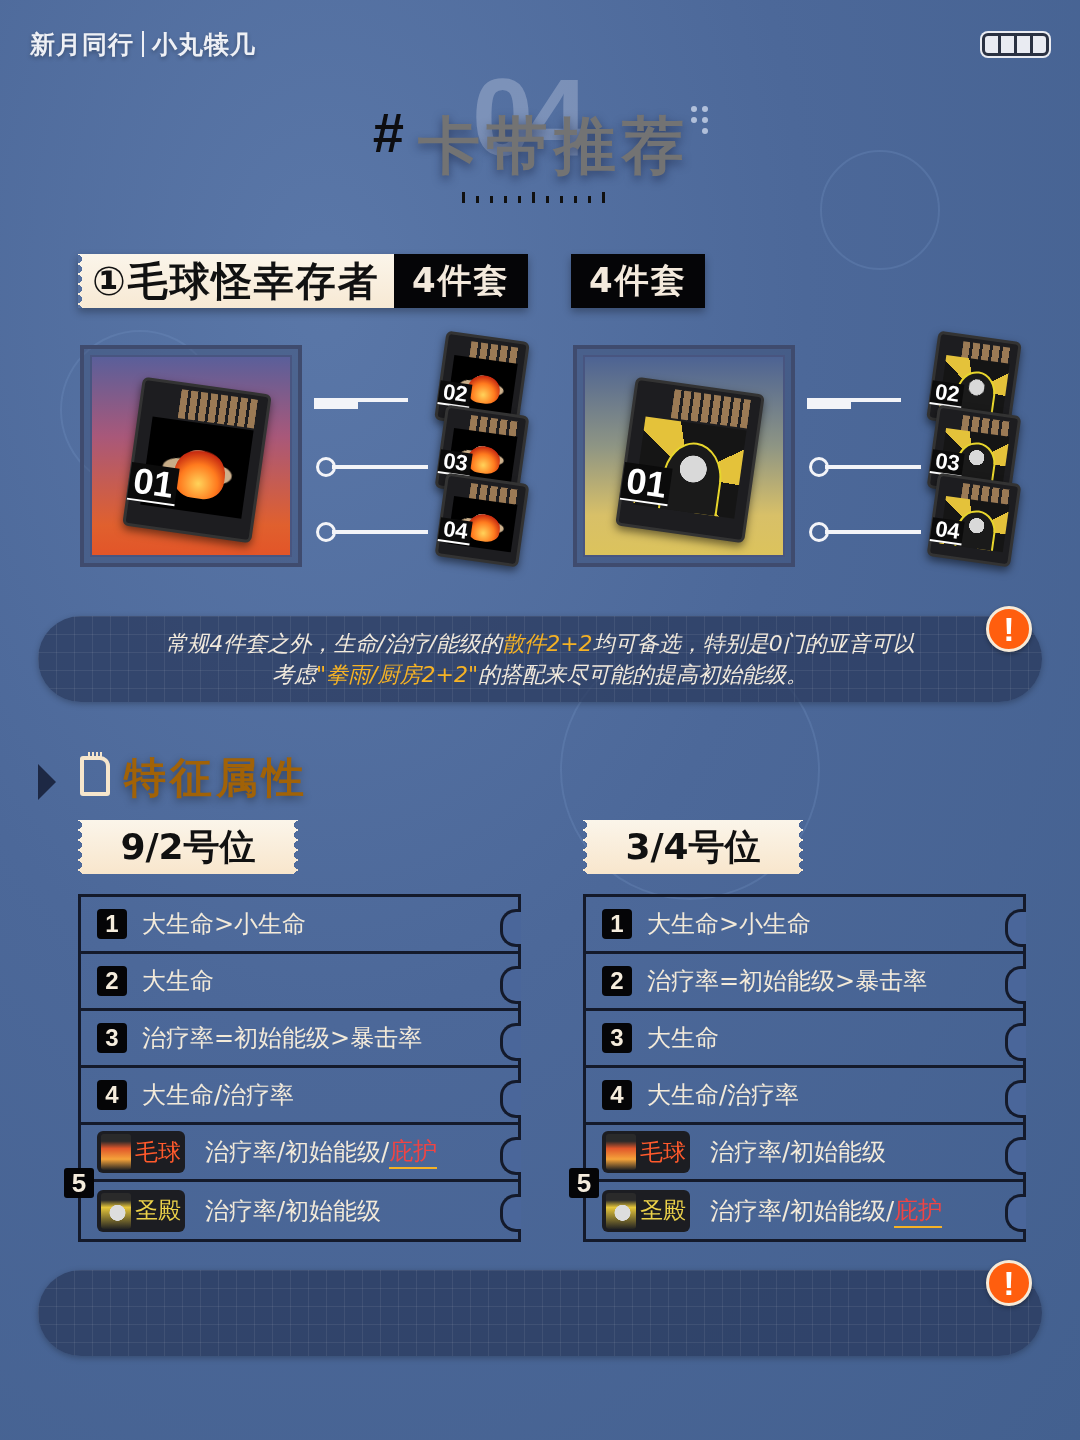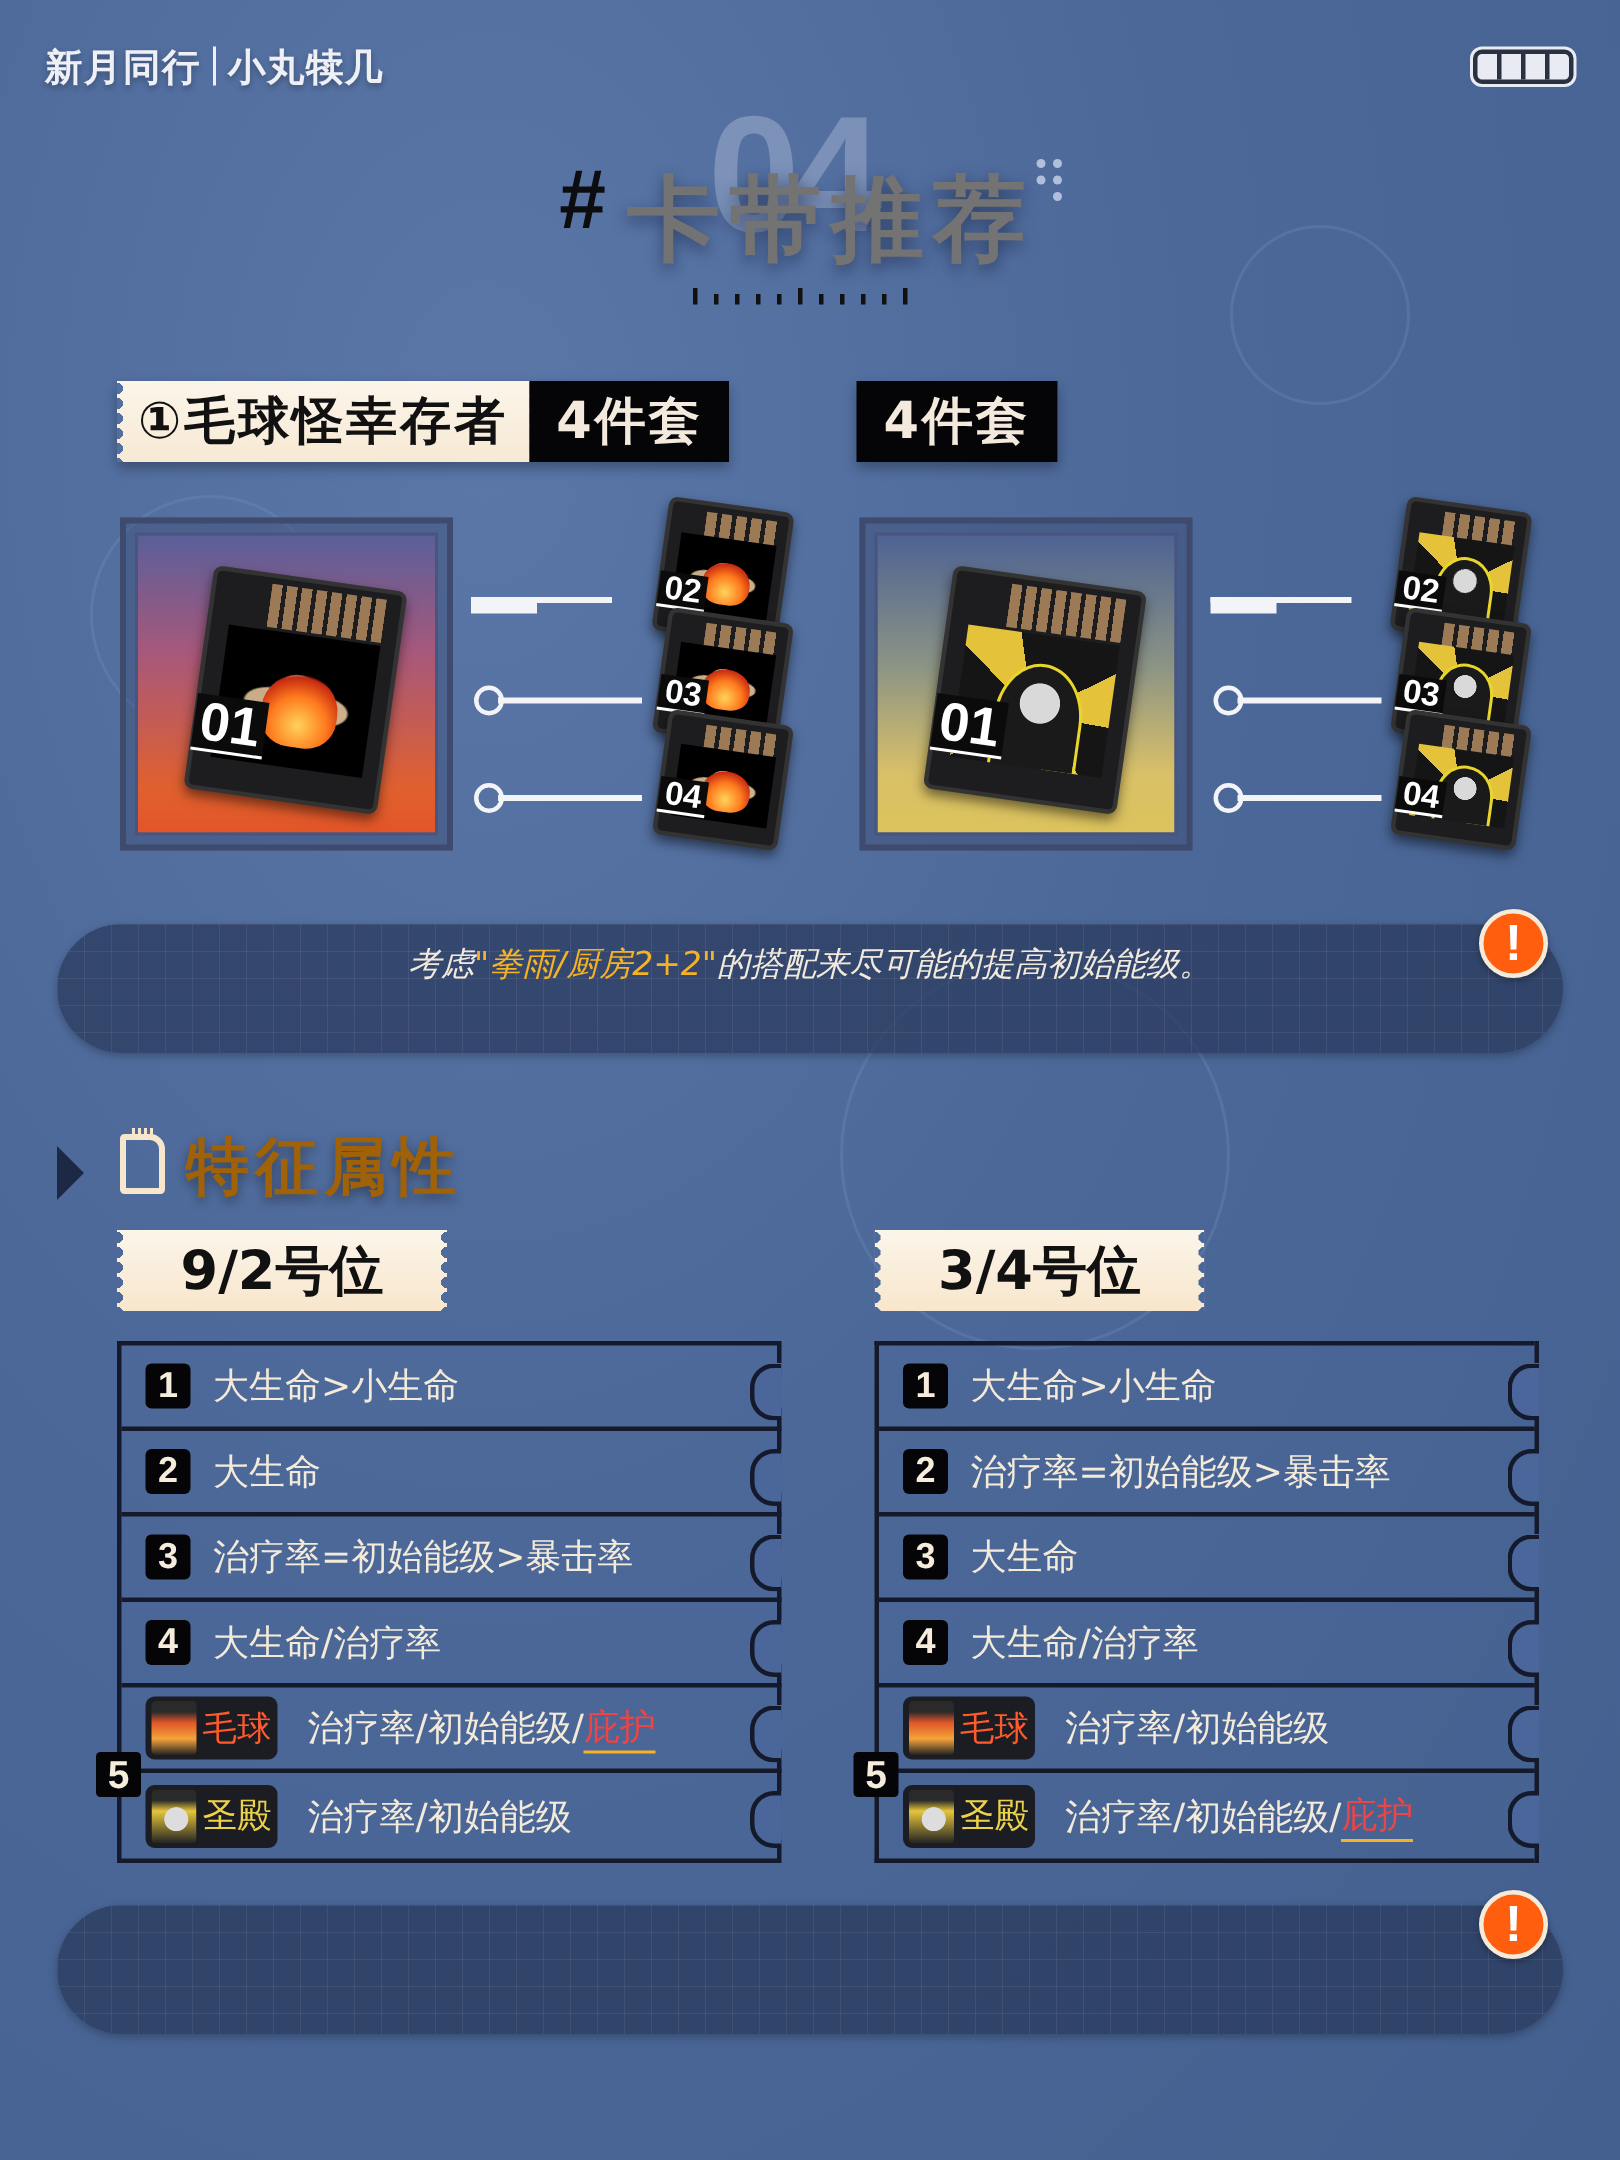--- a/index.html
+++ b/index.html
@@ -26,21 +26,21 @@
   .title { left: 418px; top: 112px; font-size: 62px; font-weight: bold; color: #737373; letter-spacing: 6px; text-shadow: 0 4px 10px rgba(20,30,60,0.55); line-height: 1.1; }
   .dots { left: 680px; top: 106px; display: grid; grid-template-columns: repeat(3, 6px); gap: 5px; }
   .dots i { width: 6px; height: 6px; border-radius: 50%; background: rgba(220,228,245,0.7); display: block; }
   .dots i.h { background: transparent; }
   .ticks { left: 462px; top: 192px; display: flex; gap: 11px; align-items: flex-end; }
   .ticks i { display: block; width: 3px; height: 7px; background: #111; }
   .ticks i.tall { height: 11px; }
 
   
   .set-tag { height: 54px; display: flex; align-items: stretch; box-shadow: 0 4px 8px rgba(0,0,0,0.3); }
-  .set-tag .name { background: linear-gradient(#fbf5ea, #f7e9d4); color: #111; font-size: 34px; font-weight: bold; padding: 0 14px 0 14px; display: flex; align-items: center; letter-spacing: 2px;
+  .set-tag .name { background: linear-gradient(#fbf5ea, #f7e9d4); color: #111; font-size: 40px; font-weight: bold; padding: 0 14px 0 14px; display: flex; align-items: center; letter-spacing: 2px;
     -webkit-mask: radial-gradient(circle 4px at 0 50%, transparent 98%, #000) 0 0/100% 10px; }
   .set-tag .pcs { background: #050507; color: #f3e9dc; font-size: 34px; font-weight: bold; padding: 0 18px; display: flex; align-items: center; letter-spacing: 2px; }
 
   
   .card-box { width: 222px; height: 222px; border: 4px solid #3f4b6e; padding: 6px; background: rgba(60,75,110,0.4); }
   .card-box .inner { width: 100%; height: 100%; border: 2px solid #485580; position: relative; overflow: hidden; }
   .inner.fire { background: linear-gradient(180deg, #5a5f9a 0%, #a8587a 40%, #e0602e 85%, #e35528 100%); }
   .inner.holy { background: linear-gradient(180deg, #4d6393 0%, #8e9584 45%, #d8c068 80%, #dcc35c 100%); }
 
   .sdcard { position: absolute; background: #1d1d20; border-radius: 6px; transform: rotate(8deg); box-shadow: 0 4px 8px rgba(0,0,0,0.5); border: 3px solid #333; }
@@ -192,20 +192,21 @@
     <div class="art holy"></div>
     <div class="num" style="font-size:22px;">03</div>
   </div>
 <div class="sdcard" style="left:932px;top:478px;width:84px;height:84px;">
     <div class="pins"></div>
     <div class="art holy"></div>
     <div class="num" style="font-size:22px;">04</div>
   </div>
 
 <div class="abs note" style="left:38px;top:616px;">
+  <div><span>常规4件套之外，生命/治疗/能级的</span><span class="hl">散件2+2</span><span>均可备选，特别是0门的亚音可以</span></div>
   <div><span>考虑</span><span class="hl">"拳雨/厨房2+2"</span><span>的搭配来尽可能的提高初始能级。</span></div>
 </div>
 <div class="abs alert" style="left:986px;top:606px;">!</div>
 
 <div class="abs chev"></div>
 <div class="abs sd-icon"></div>
 <div class="abs sec-title">特征属性</div>
 
 <div class="abs pos-tag" style="left:78px;top:820px;">9/2号位</div>
 <div class="abs stat-table" style="left:78px;top:894px;">

